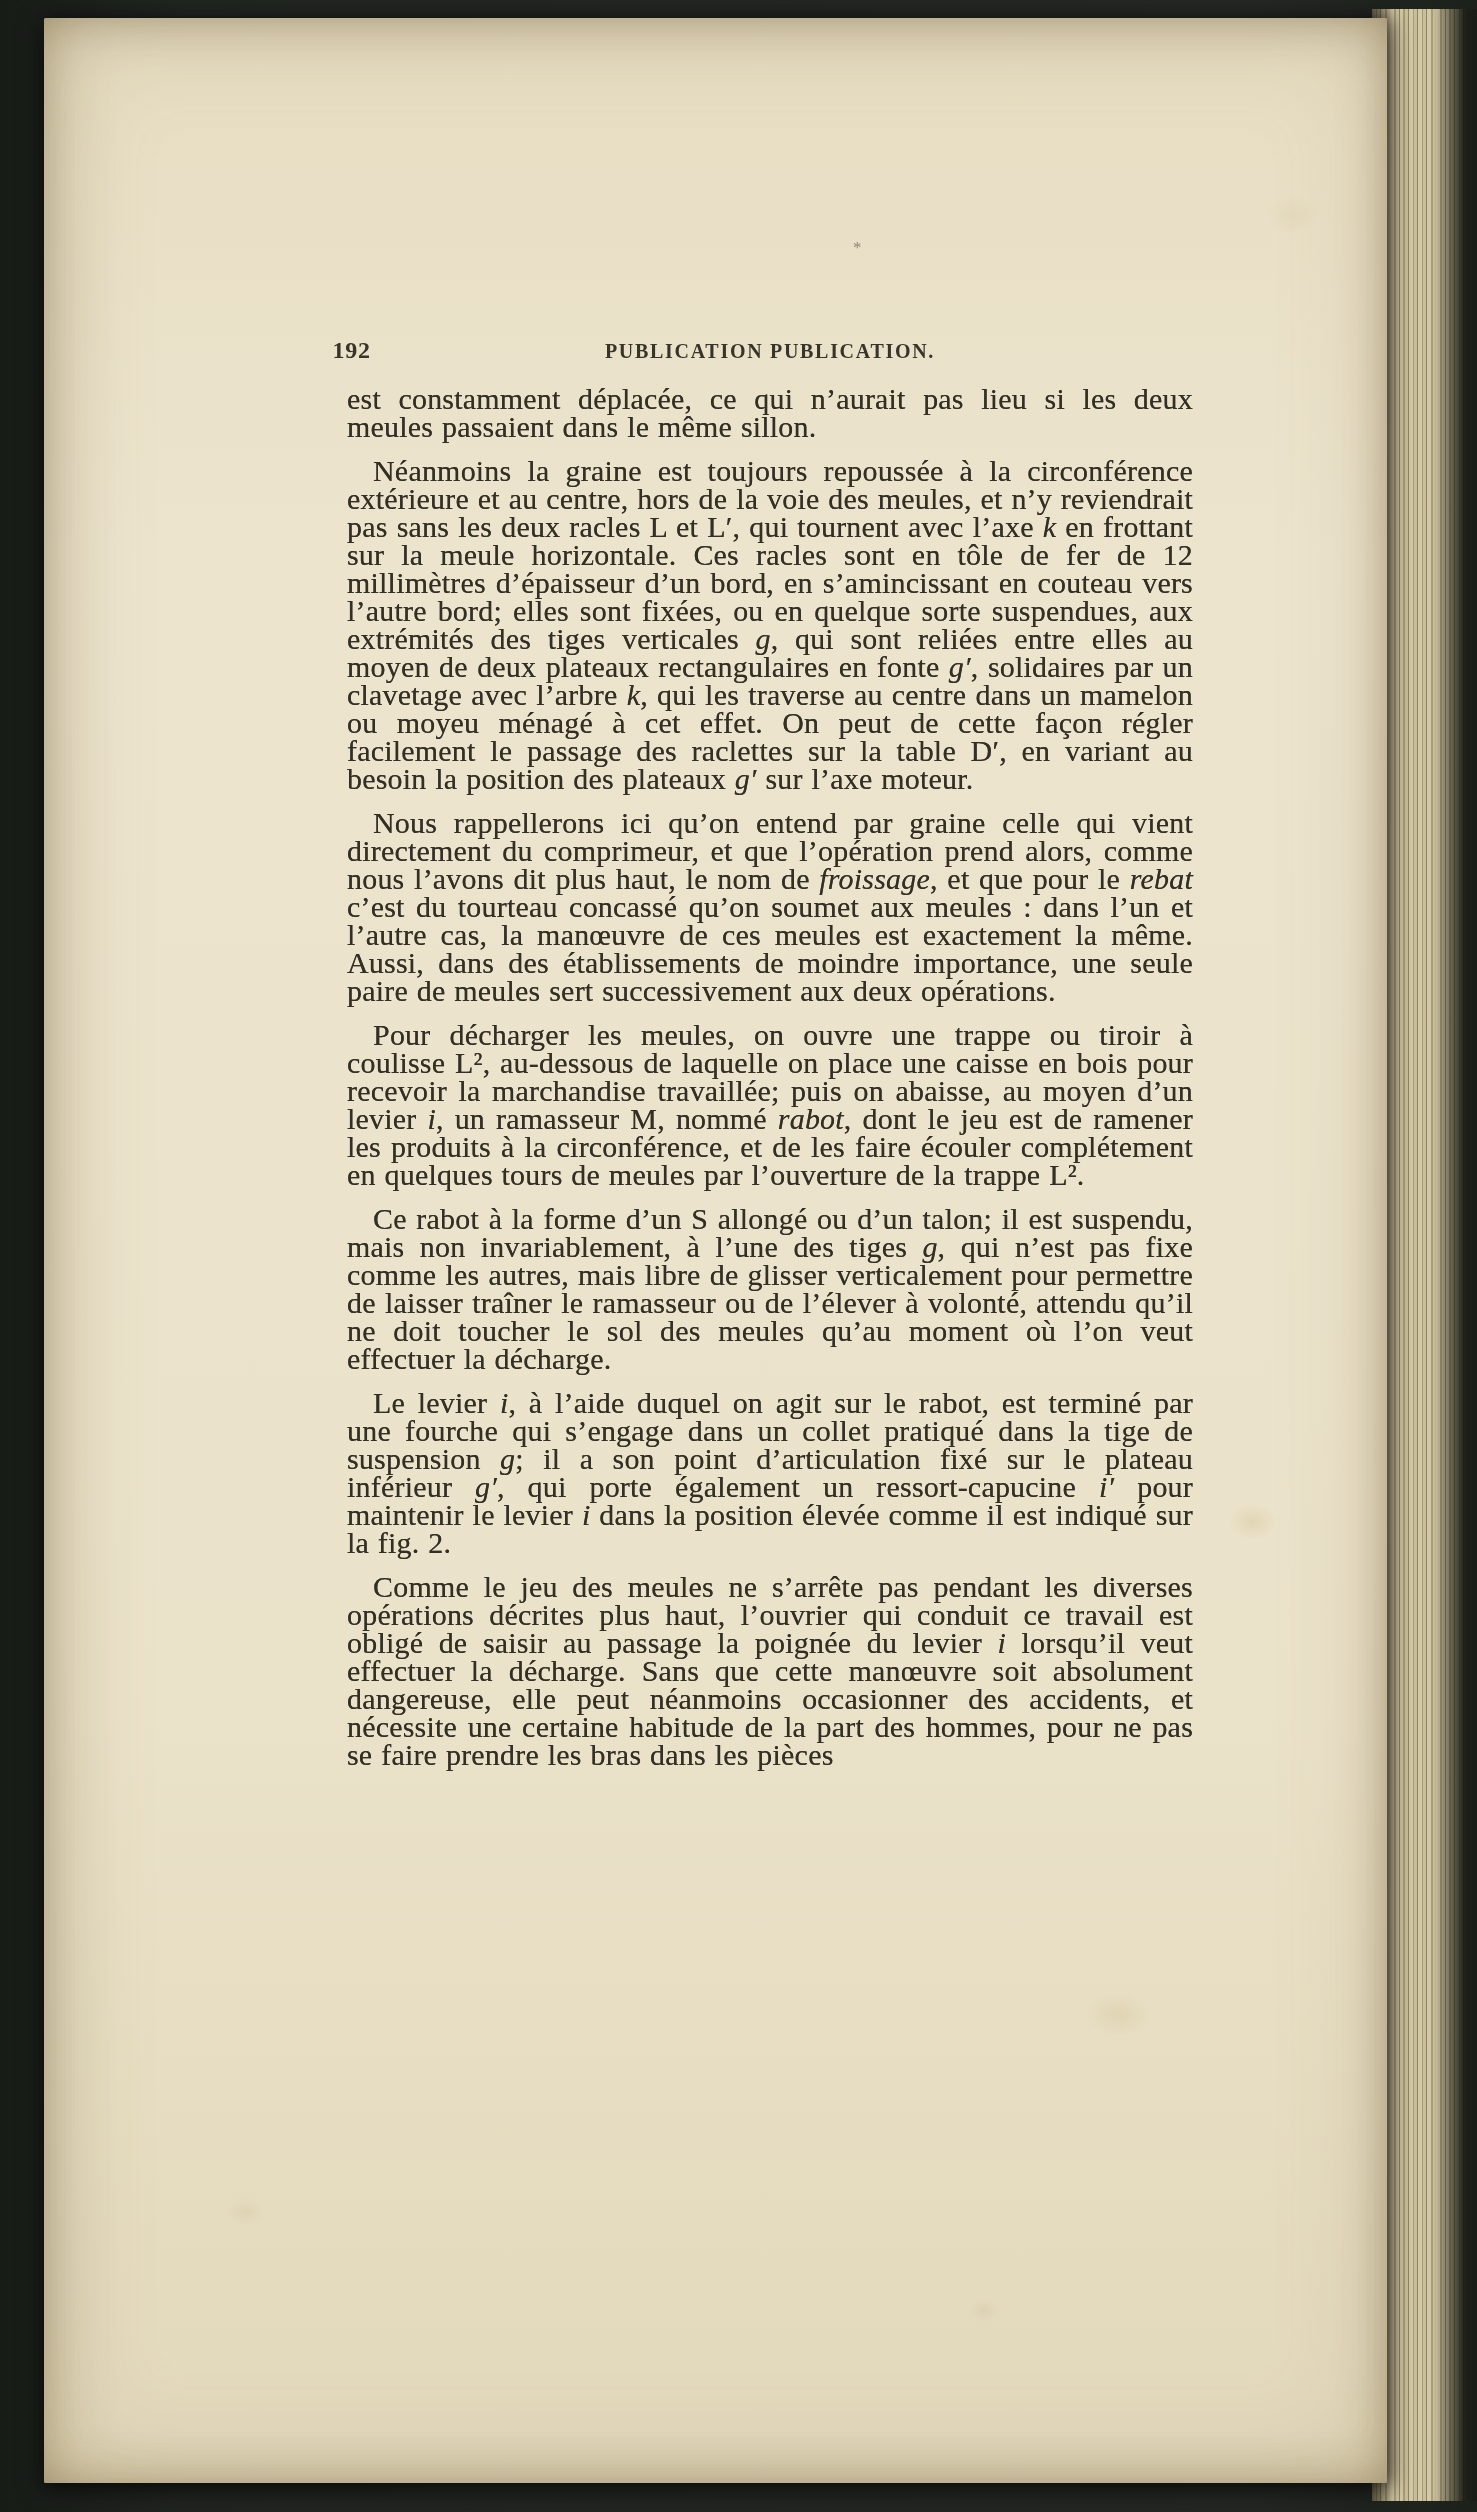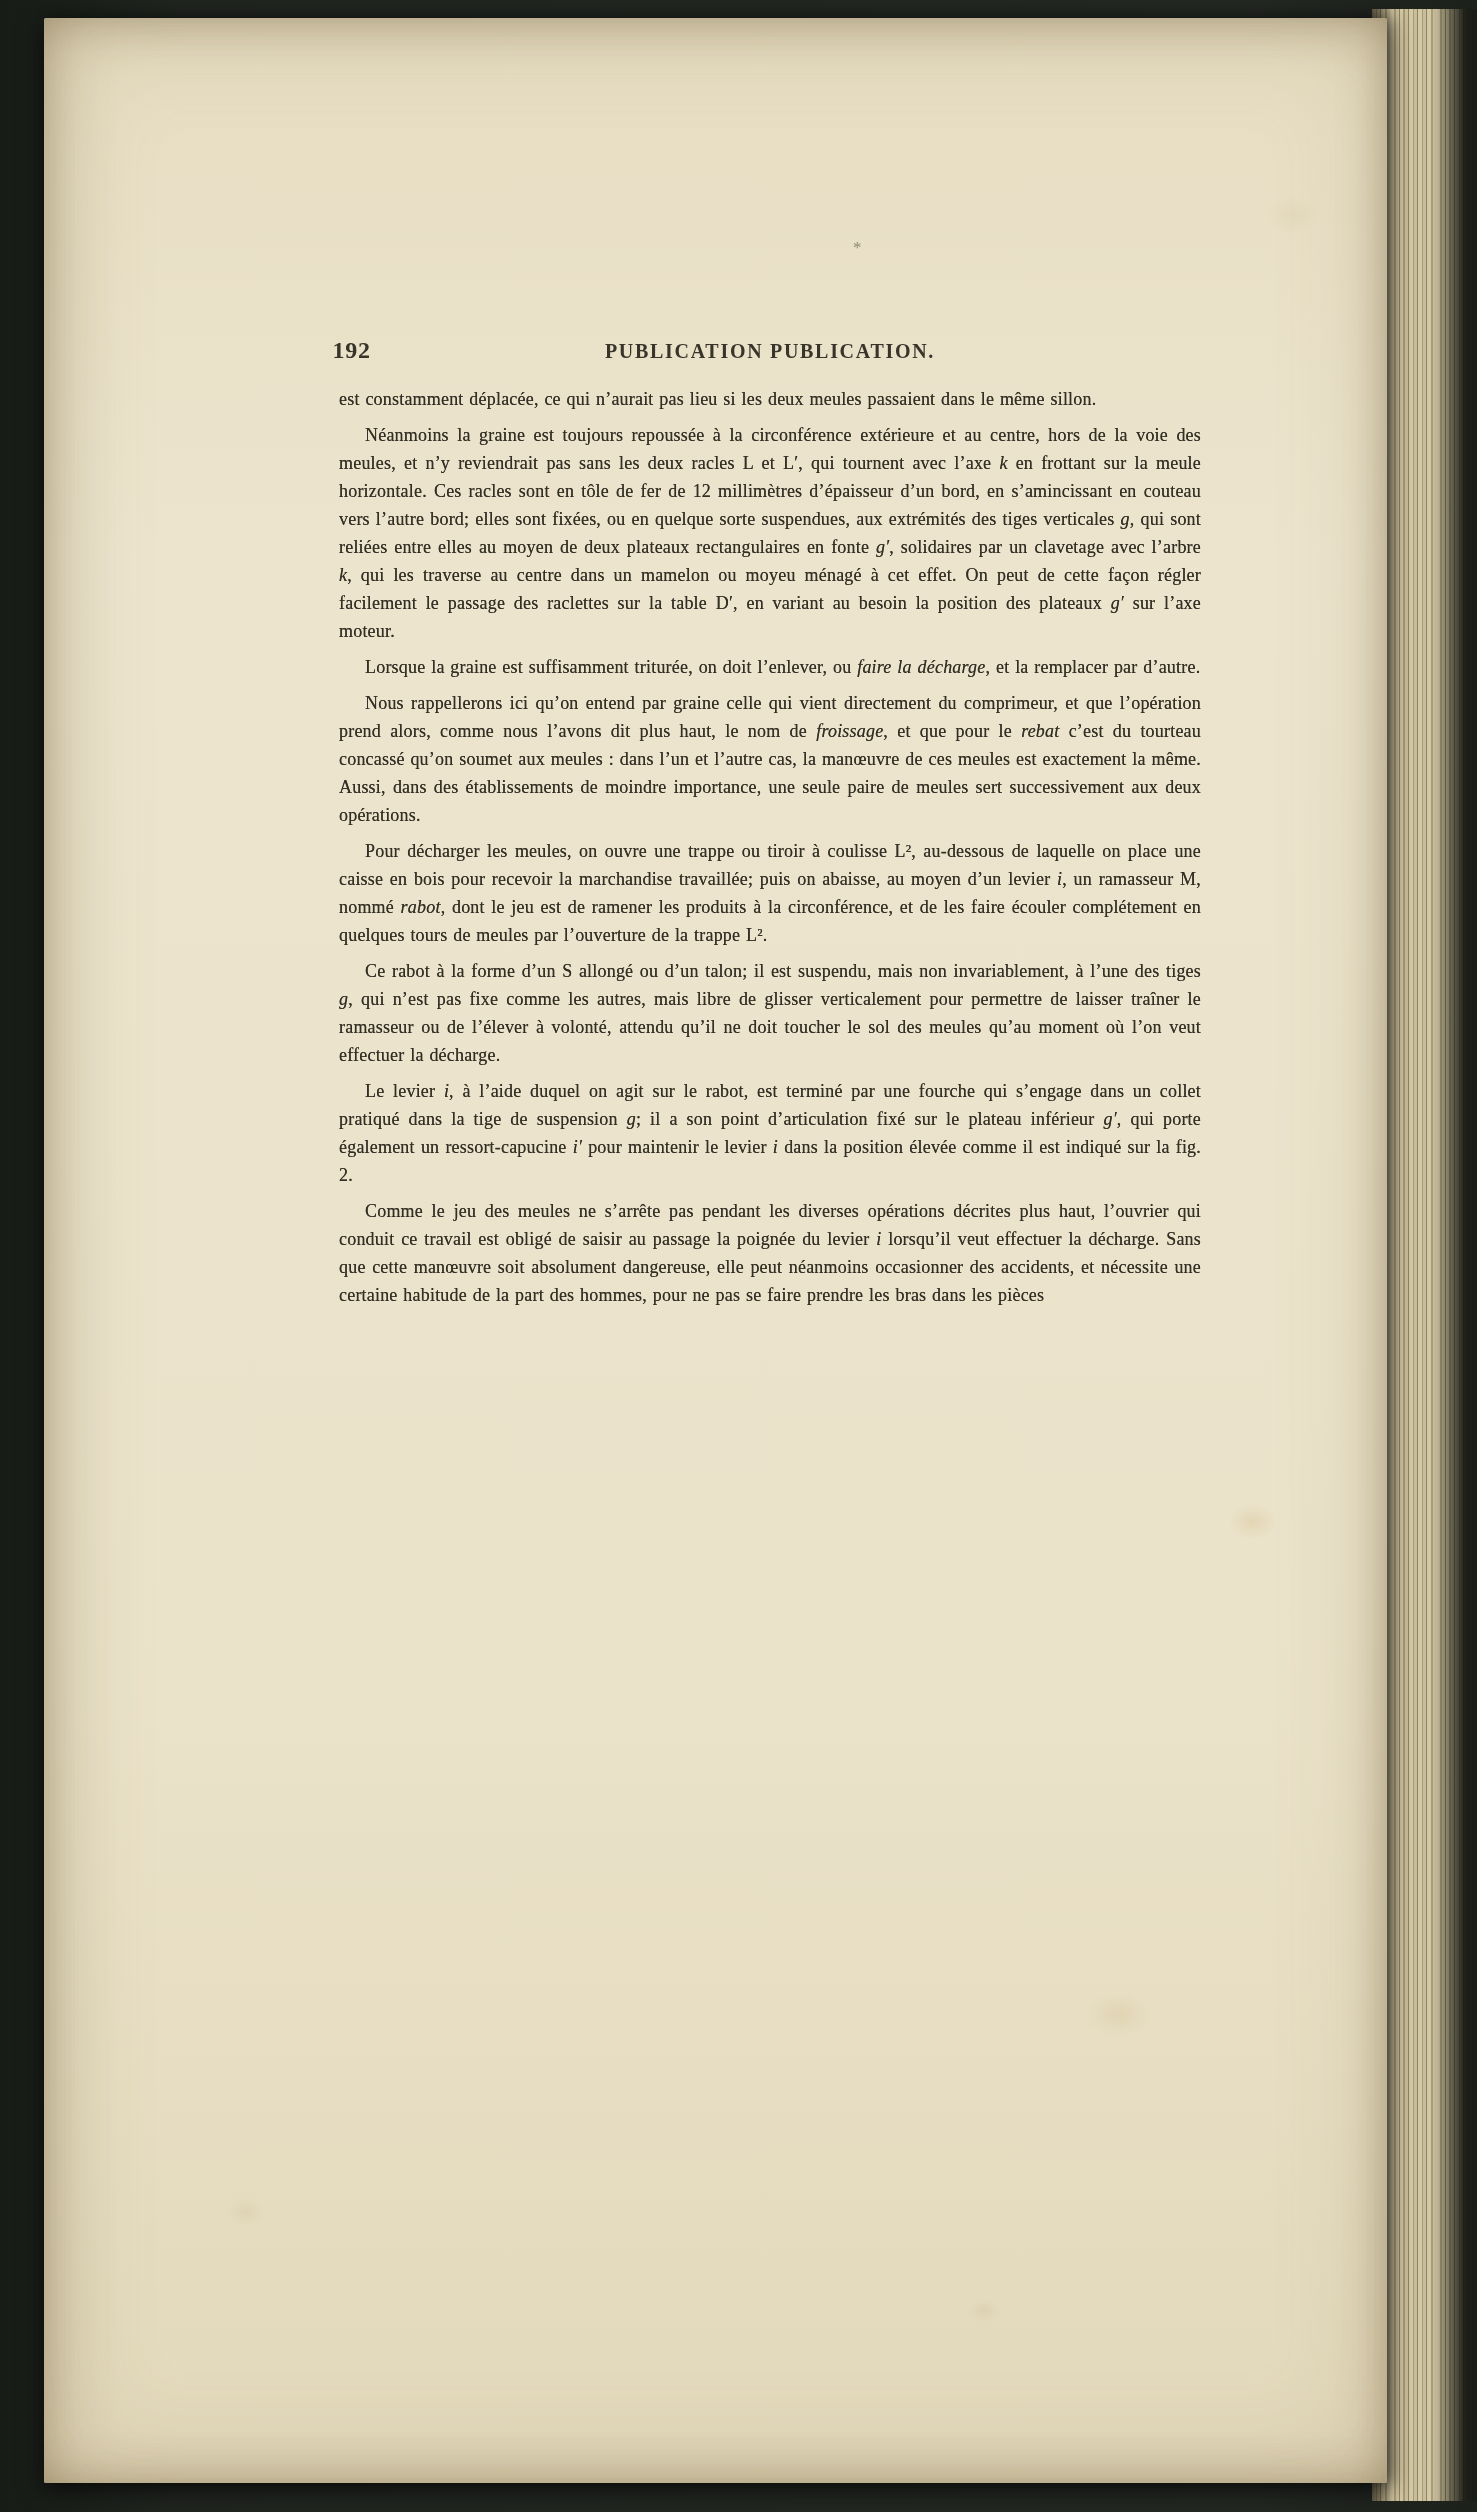--- a/index.html
+++ b/index.html
@@ -63,22 +63,22 @@
     position:absolute;left:1.5px;top:1.5px;
     font-size:24px;font-weight:700;letter-spacing:0.8px;
     color:#38342a;
   }
   .running-title{
     position:absolute;left:50%;top:4.6px;transform:translateX(-50%);
     font-size:20px;font-weight:700;letter-spacing:1.7px;white-space:nowrap;
     color:#38342a;
   }
   .body-text p{
-    margin:8px;
-    font-size:18px;line-height:28px;
+    margin:16px;
+    font-size:30px;line-height:28px;
     text-align:justify;
     letter-spacing:0.2px;word-spacing:1.1px;
     color:#332f25;
     text-shadow:0 0 0.4px rgba(51,47,37,.8);
     hyphens:auto;-webkit-hyphens:auto;
   }
   .body-text p.indent{text-indent:26px;}
   .body-text .it{font-style:italic;}
 </style>
 </head>
@@ -89,21 +89,20 @@
   <div class="page">
     <div class="printer-mark">*</div>
     <div class="content">
       <div class="header">
         <span class="pagenum">192</span>
         <span class="running-title">PUBLICATION PUBLICATION.</span>
       </div>
       <div class="body-text" id="textbody">
           <p class=""><span>est constamment déplacée, ce qui n’aurait pas lieu si les deux meules passaient dans le même sillon.</span></p>
           <p class="indent"><span>Néanmoins la graine est toujours repoussée à la circonférence extérieure et au centre, hors de la voie des meules, et n’y reviendrait pas sans les deux racles L et L′, qui tournent avec l’axe </span><span class="it">k</span><span> en frottant sur la meule horizontale. Ces racles sont en tôle de fer de 12 millimètres d’épaisseur d’un bord, en s’amincissant en couteau vers l’autre bord; elles sont fixées, ou en quelque sorte suspendues, aux extrémités des tiges verticales </span><span class="it">g</span><span>, qui sont reliées entre elles au moyen de deux plateaux rectangulaires en fonte </span><span class="it">g′</span><span>, solidaires par un clavetage avec l’arbre </span><span class="it">k</span><span>, qui les traverse au centre dans un mamelon ou moyeu ménagé à cet effet. On peut de cette façon régler facilement le passage des raclettes sur la table D′, en variant au besoin la position des plateaux </span><span class="it">g′</span><span> sur l’axe moteur.</span></p>
-          <p class="indent"><span>Lorsque la graine est suffisamment triturée, on doit l’enlever, ou </span><span class="it">faire la décharge</span><span>, et la remplacer par d’autre.</span></p>
           <p class="indent"><span>Nous rappellerons ici qu’on entend par graine celle qui vient directement du comprimeur, et que l’opération prend alors, comme nous l’avons dit plus haut, le nom de </span><span class="it">froissage</span><span>, et que pour le </span><span class="it">rebat</span><span> c’est du tourteau concassé qu’on soumet aux meules : dans l’un et l’autre cas, la manœuvre de ces meules est exactement la même. Aussi, dans des établissements de moindre importance, une seule paire de meules sert successivement aux deux opérations.</span></p>
           <p class="indent"><span>Pour décharger les meules, on ouvre une trappe ou tiroir à coulisse L², au-dessous de laquelle on place une caisse en bois pour recevoir la marchandise travaillée; puis on abaisse, au moyen d’un levier </span><span class="it">i</span><span>, un ramasseur M, nommé </span><span class="it">rabot</span><span>, dont le jeu est de ramener les produits à la circonférence, et de les faire écouler complétement en quelques tours de meules par l’ouverture de la trappe L².</span></p>
           <p class="indent"><span>Ce rabot à la forme d’un S allongé ou d’un talon; il est suspendu, mais non invariablement, à l’une des tiges </span><span class="it">g</span><span>, qui n’est pas fixe comme les autres, mais libre de glisser verticalement pour permettre de laisser traîner le ramasseur ou de l’élever à volonté, attendu qu’il ne doit toucher le sol des meules qu’au moment où l’on veut effectuer la décharge.</span></p>
           <p class="indent"><span>Le levier </span><span class="it">i</span><span>, à l’aide duquel on agit sur le rabot, est terminé par une fourche qui s’engage dans un collet pratiqué dans la tige de suspension </span><span class="it">g</span><span>; il a son point d’articulation fixé sur le plateau inférieur </span><span class="it">g′</span><span>, qui porte également un ressort-capucine </span><span class="it">i′</span><span> pour maintenir le levier </span><span class="it">i</span><span> dans la position élevée comme il est indiqué sur la fig. 2.</span></p>
           <p class="indent"><span>Comme le jeu des meules ne s’arrête pas pendant les diverses opérations décrites plus haut, l’ouvrier qui conduit ce travail est obligé de saisir au passage la poignée du levier </span><span class="it">i</span><span> lorsqu’il veut effectuer la décharge. Sans que cette manœuvre soit absolument dangereuse, elle peut néanmoins occasionner des accidents, et nécessite une certaine habitude de la part des hommes, pour ne pas se faire prendre les bras dans les pièces</span></p>
         </div>
     </div>
   </div>
 </div>
 

